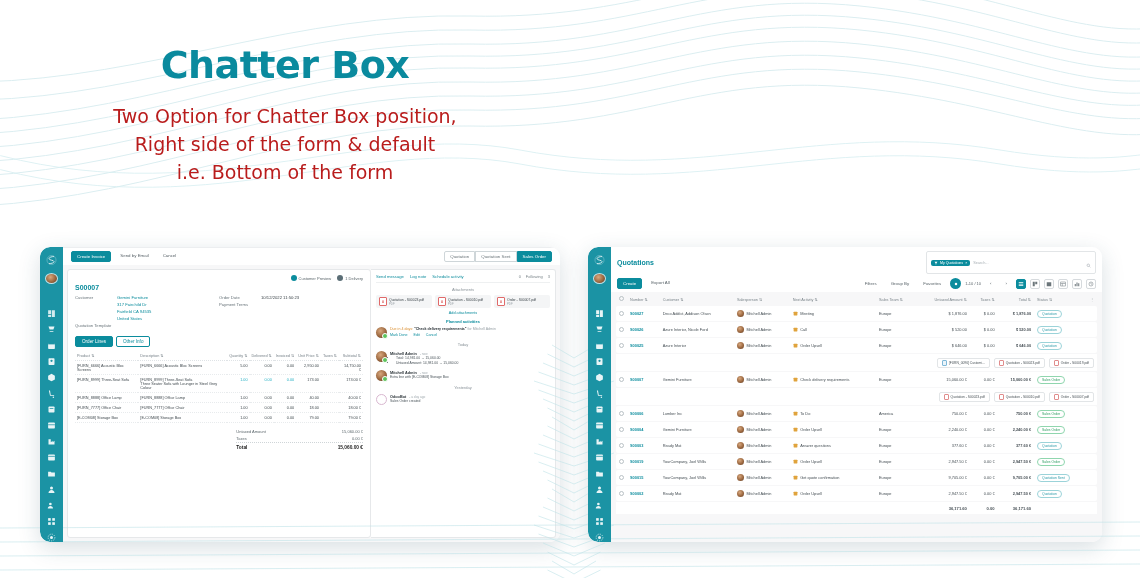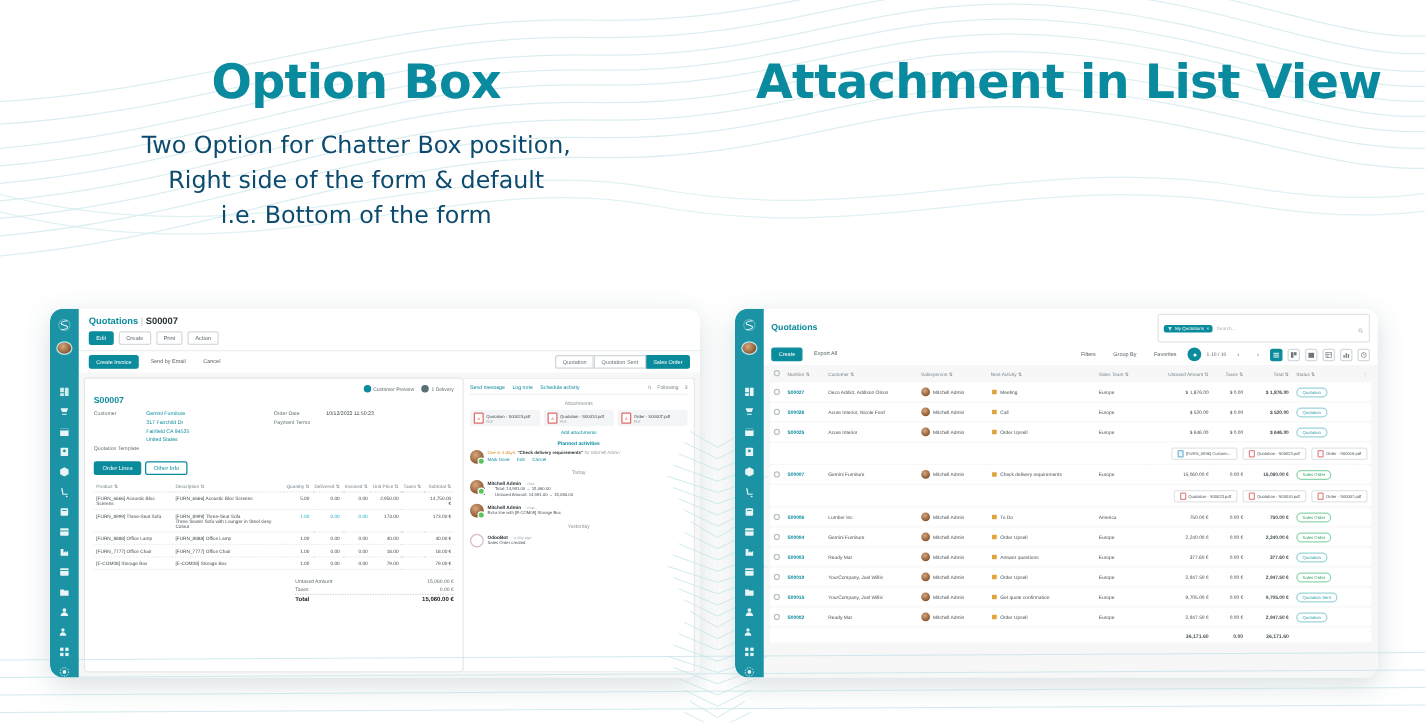--- a/index.html
+++ b/index.html
@@ -20,21 +20,21 @@
     font-size:38px;
     line-height:46px;
     color:#0a8a9e;
     letter-spacing:-0.5px;
   }
   .hsub {
     margin-top:14px;
     font-family:"DejaVu Sans", sans-serif;
     font-size:19px;
     line-height:28px;
-    color:#0c4a6e;
+    color:#b91c1c;
   }
 
   
   .shot {
     position:absolute;
     background:#ffffff;
     border-radius:10px;
     box-shadow:0 6px 22px rgba(40,80,95,.18);
     overflow:hidden;
     display:flex;
@@ -238,27 +238,26 @@
     <path d="M-20,82 C150,78 300,12 470,16 C640,20 700,-34 860,-22 C1000,-10 1080,42 1170,26"></path>
   </g>
   <g fill="none" stroke="#d6eef1" stroke-width="1" opacity=".8">
     <path d="M-20,150 C200,215 360,120 520,150 C700,184 820,120 1000,150 C1080,163 1130,158 1170,150"></path>
     <path d="M-20,164 C200,229 360,134 520,164 C700,198 820,134 1000,164 C1080,177 1130,172 1170,164"></path>
   </g>
 </svg>
 
 <div class="headings">
   <div class="hcol">
-    <div class="htitle">Option Box</div>
+    <div class="htitle">Chatter Box</div>
     <div class="hsub" style="white-space:pre-line">Two Option for Chatter Box position,
 Right side of the form &amp; default
 i.e. Bottom of the form</div>
   </div>
   <div class="hcol">
-    <div class="htitle">Attachment in List View</div>
   </div>
 </div>
 
 <svg class="waves" viewBox="0 0 1140 578" preserveAspectRatio="none" style="z-index:1;">
   <g fill="none" stroke="#bfe3e8" stroke-width=".7" opacity=".85" id="diamonds" d="">
       <path d="M552,345 L574,358 L596,345 M547.5,354 L574,367 L600.5,354 M543,363 L574,376 L605,363 M538.5,372 L574,385 L609.5,372 M534,381 L574,394 L614,381 M538.5,390 L574,403 L609.5,390 M543,399 L574,412 L605,399 M547.5,408 L574,421 L600.5,408 M552,417 L574,430 L596,417 M547.5,426 L574,439 L600.5,426 M543,435 L574,448 L605,435 M538.5,444 L574,457 L609.5,444 M534,453 L574,466 L614,453 M538.5,462 L574,475 L609.5,462 M543,471 L574,484 L605,471 M547.5,480 L574,493 L600.5,480 M552,489 L574,502 L596,489 M547.5,498 L574,511 L600.5,498 M543,507 L574,520 L605,507 M538.5,516 L574,529 L609.5,516 M534,525 L574,538 L614,525 M538.5,534 L574,547 L609.5,534 M543,543 L574,556 L605,543 M547.5,552 L574,565 L600.5,552 M552,561 L574,574 L596,561 M547.5,570 L574,583 L600.5,570 M0,528 L1140,522 M0,542 L1140,536 M0,556 L1140,550 M0,570 L1140,564 " fill="none"></path>
     </g>
 </svg>
 
 <div class="shot shot-left">
@@ -322,31 +321,20 @@
           <rect x="14" y="14" width="7" height="7"></rect>
         </svg>
       <svg class="onav-i" viewBox="0 0 24 24" fill="#fff">
           <circle cx="12" cy="12" r="4"></circle>
           <circle cx="12" cy="12" r="9" fill="none" stroke="#fff" stroke-width="2" stroke-dasharray="3 3"></circle>
         </svg>
     </div>
   </div>
 
   <div class="obody">
-    <div class="ohead">
-      <div class="otitle">
-        <span>Quotations</span><span class="sep">|</span><span class="rec">S00007</span>
-      </div>
-      <div class="obtns">
-        <div class="obtn primary">Edit</div>
-        <div class="obtn">Create</div>
-        <div class="obtn">Print</div>
-        <div class="obtn">Action</div>
-      </div>
-    </div>
 
     <div class="ostatusbar">
       <div class="ostat-left">
         <div class="sb teal" style="border-radius:2px">Create Invoice</div>
         <div class="sb" style="border:none;background:transparent;color:#5a646a">Send by Email</div>
         <div class="sb" style="border:none;background:transparent;color:#5a646a">Cancel</div>
       </div>
       <div class="ostat-right">
         <div class="sb">Quotation</div>
         <div class="sb">Quotation Sent</div>

